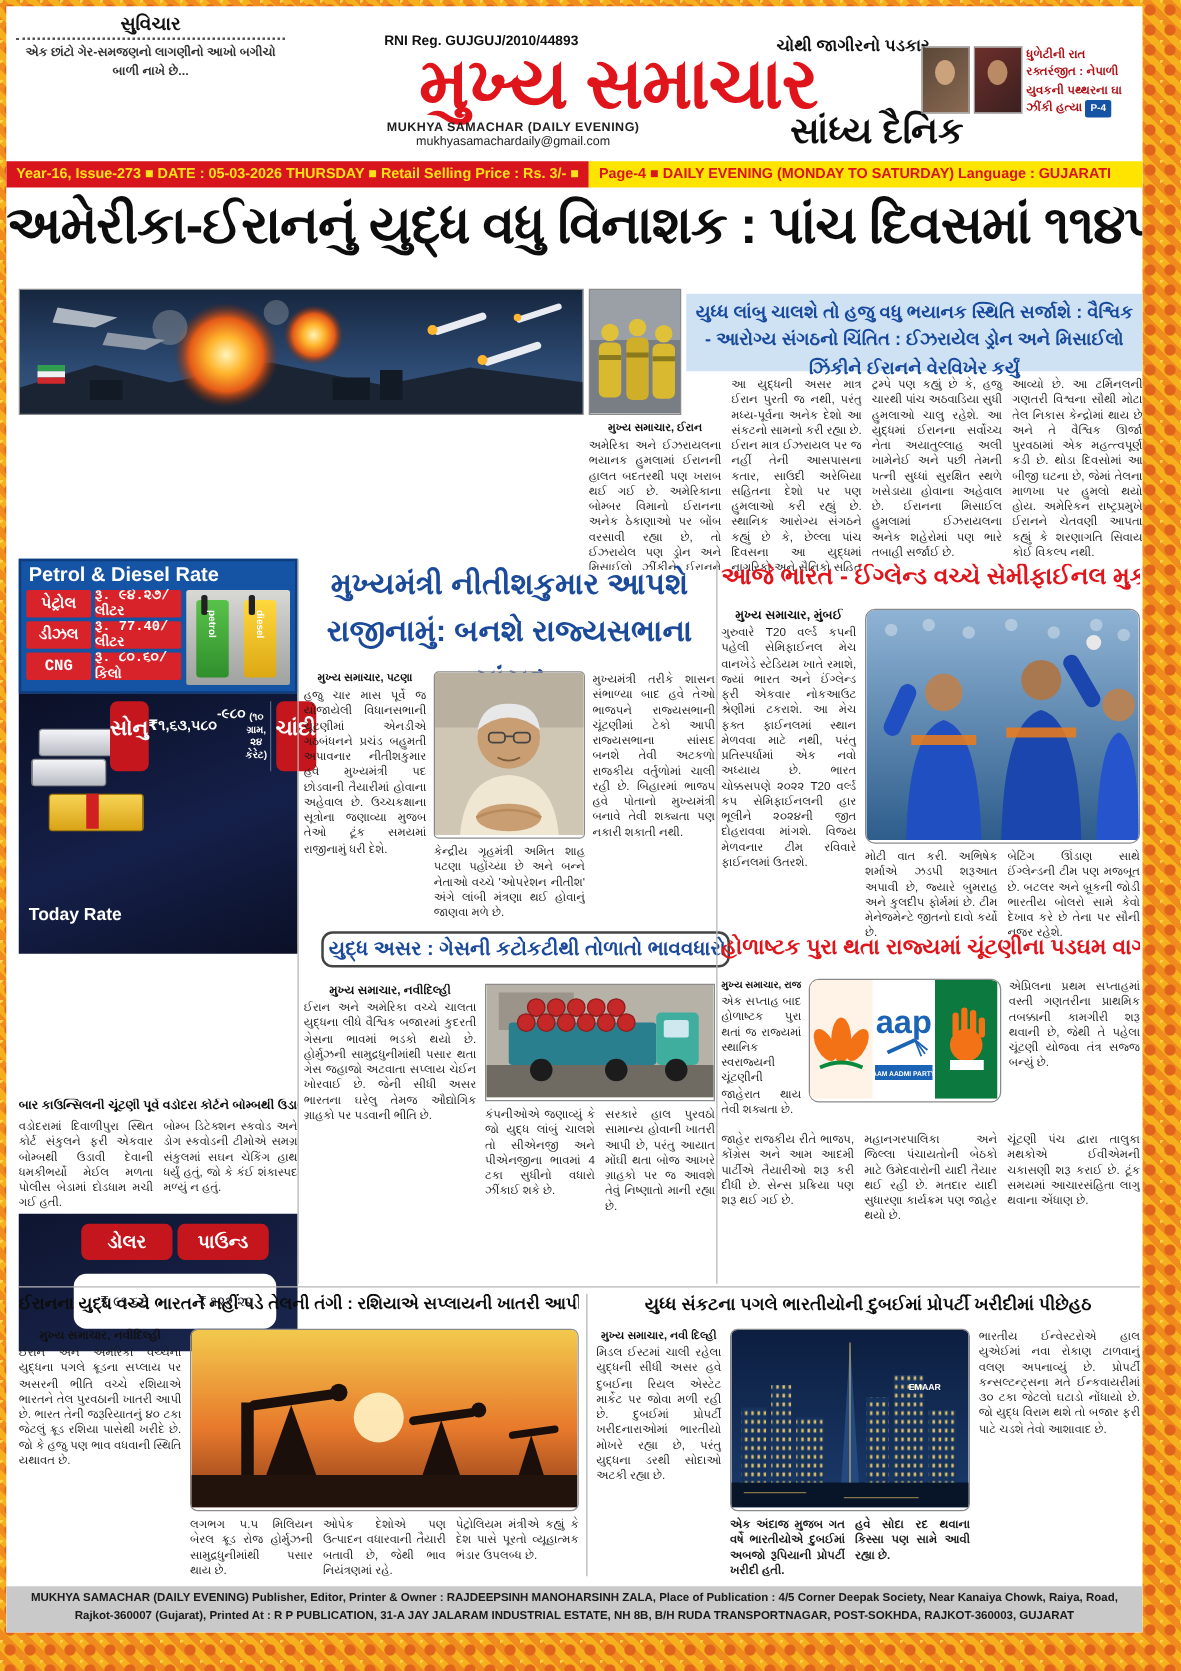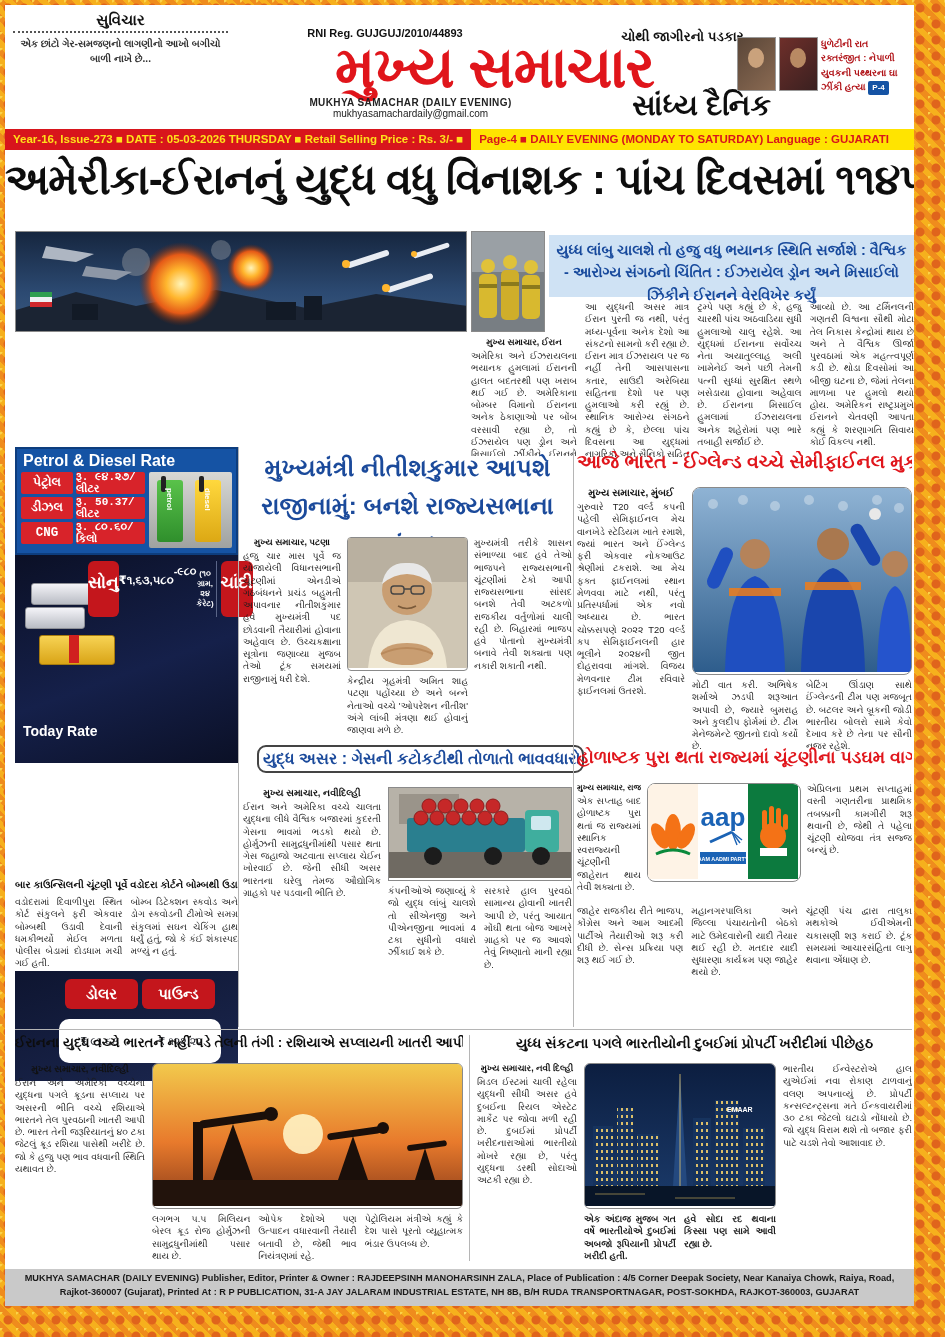--- a/index.html
+++ b/index.html
@@ -195,21 +195,21 @@
   <div class="abs fuelbox" style="left:10px;top:442px;width:223px;height:108px;">
     <div class="fuel-title">Petrol &amp; Diesel Rate</div>
     <div class="fuel-grid">
       <div class="fuel-rows">
         <div class="fuel-row">
           <div class="fuel-cell fuel-label">પેટ્રોલ</div>
           <div class="fuel-cell fuel-value">રૂ. ૯૪.૨૭/લીટર</div>
         </div>
         <div class="fuel-row">
           <div class="fuel-cell fuel-label">ડીઝલ</div>
-          <div class="fuel-cell fuel-value">રૂ. 50.37/લીટર</div>
+          <div class="fuel-cell fuel-value">રૂ. 77.40/લીટર</div>
         </div>
         <div class="fuel-row">
           <div class="fuel-cell fuel-label">CNG</div>
           <div class="fuel-cell fuel-value">રૂ. ૮૦.૬૦/કિલો</div>
         </div>
       </div>
       <div class="pumpwrap" style="height:76px;">
         <div class="pump green">
               <div class="nozzle" style="left:4px;"></div>
               <span>petrol</span>

